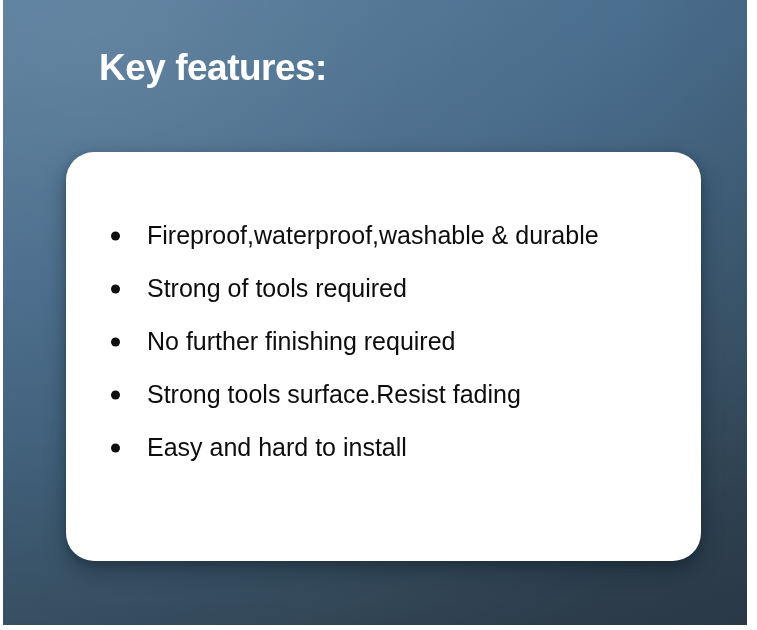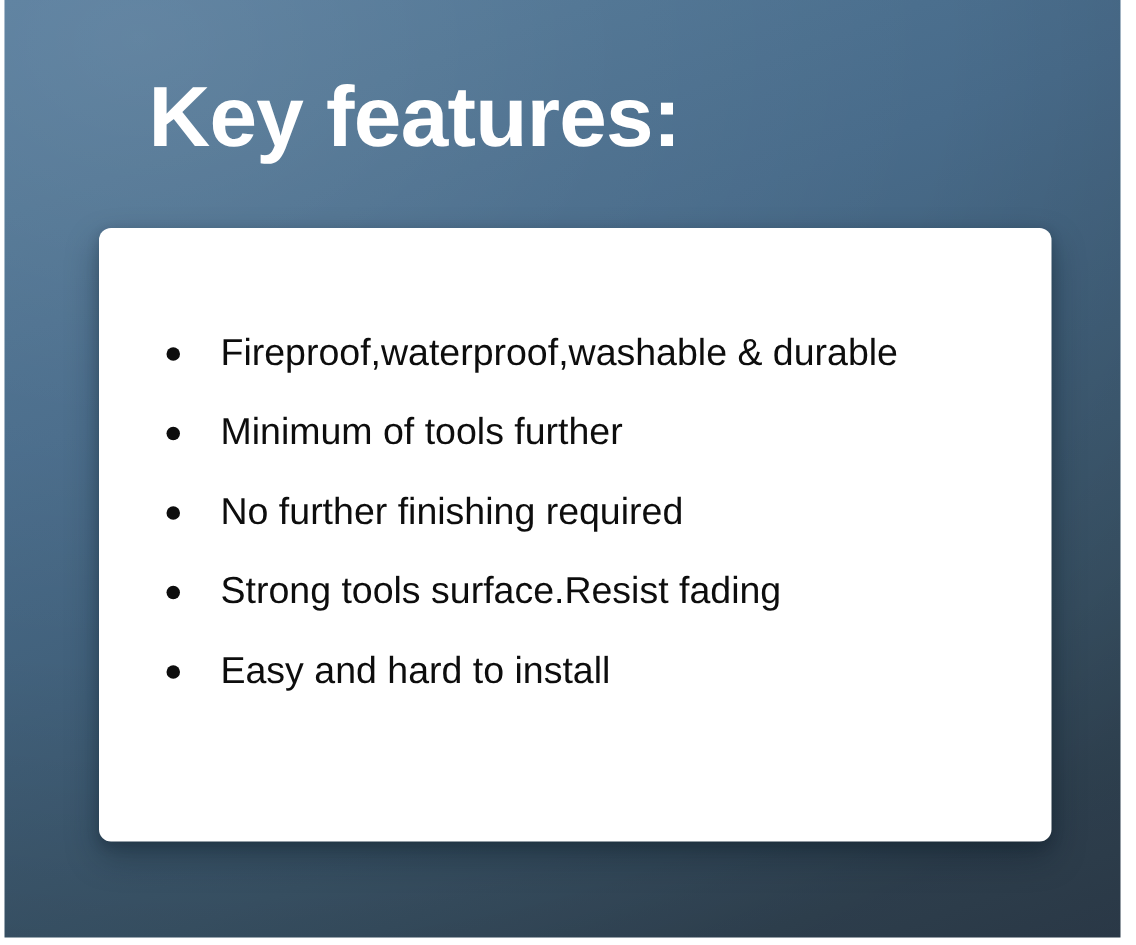--- a/index.html
+++ b/index.html
@@ -54,36 +54,36 @@
     pointer-events: none;
   }
 
   .slide-title {
     position: absolute;
     left: 96px;
     top: 48px;
     margin: 0;
     color: #ffffff;
     font-family: "Liberation Sans", sans-serif;
-    font-size: 57px;
+    font-size: 37px;
     font-weight: bold;
     letter-spacing: -0.5px;
     line-height: 1.08;
     white-space: nowrap;
     z-index: 3;
   }
 
   .feature-card {
     position: absolute;
     left: 63px;
     top: 152px;
     width: 635px;
     height: 409px;
     background: #ffffff;
-    border-radius: 8px;
+    border-radius: 28px;
     box-shadow: 0 10px 22px rgba(10, 22, 33, 0.35),
                 0 3px 8px rgba(10, 22, 33, 0.22);
     z-index: 2;
   }
 
   .feature-list {
     list-style: none;
     margin: 0;
     padding: 0;
     position: absolute;
@@ -132,21 +132,21 @@
     <div class="feature-card">
       <ul class="feature-list">
 
         <li class="feature-item">
           <span class="feature-bullet"></span>
           <span class="feature-text">Fireproof,waterproof,washable &amp; durable</span>
         </li>
 
         <li class="feature-item">
           <span class="feature-bullet"></span>
-          <span class="feature-text">Minimum of tools further</span>
+          <span class="feature-text">Strong of tools required</span>
         </li>
 
         <li class="feature-item">
           <span class="feature-bullet"></span>
           <span class="feature-text">No further finishing required</span>
         </li>
 
         <li class="feature-item">
           <span class="feature-bullet"></span>
           <span class="feature-text">Strong tools surface.Resist fading</span>

